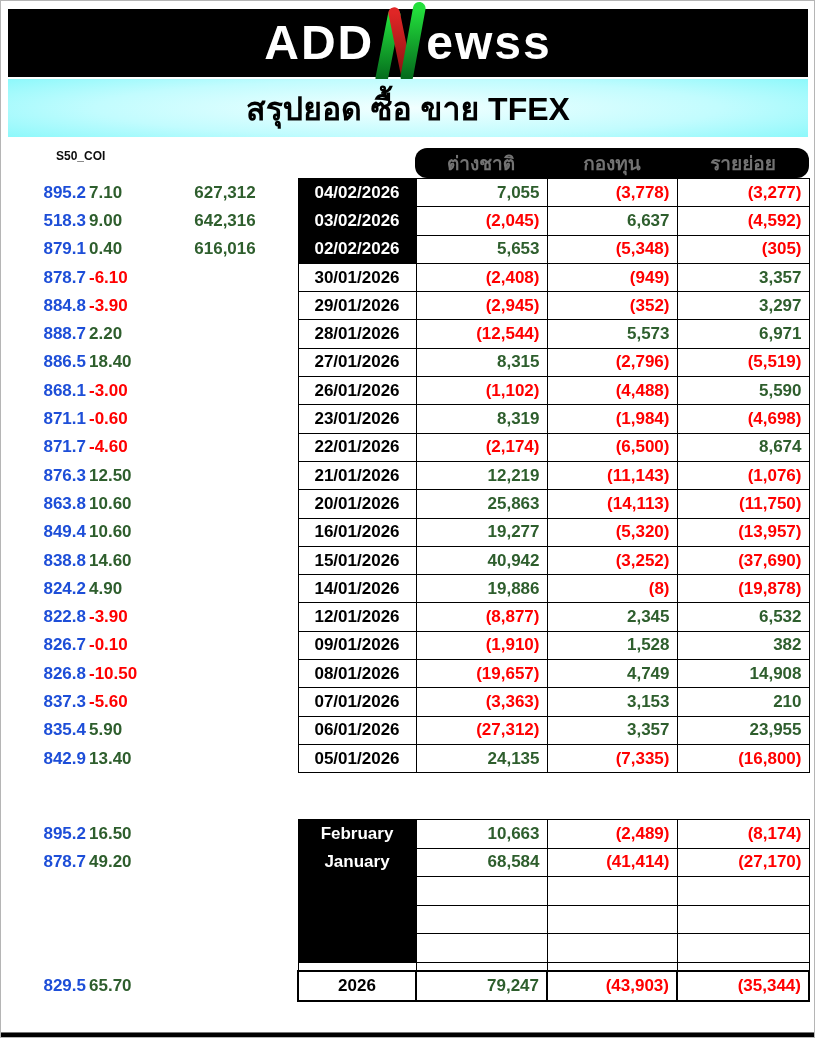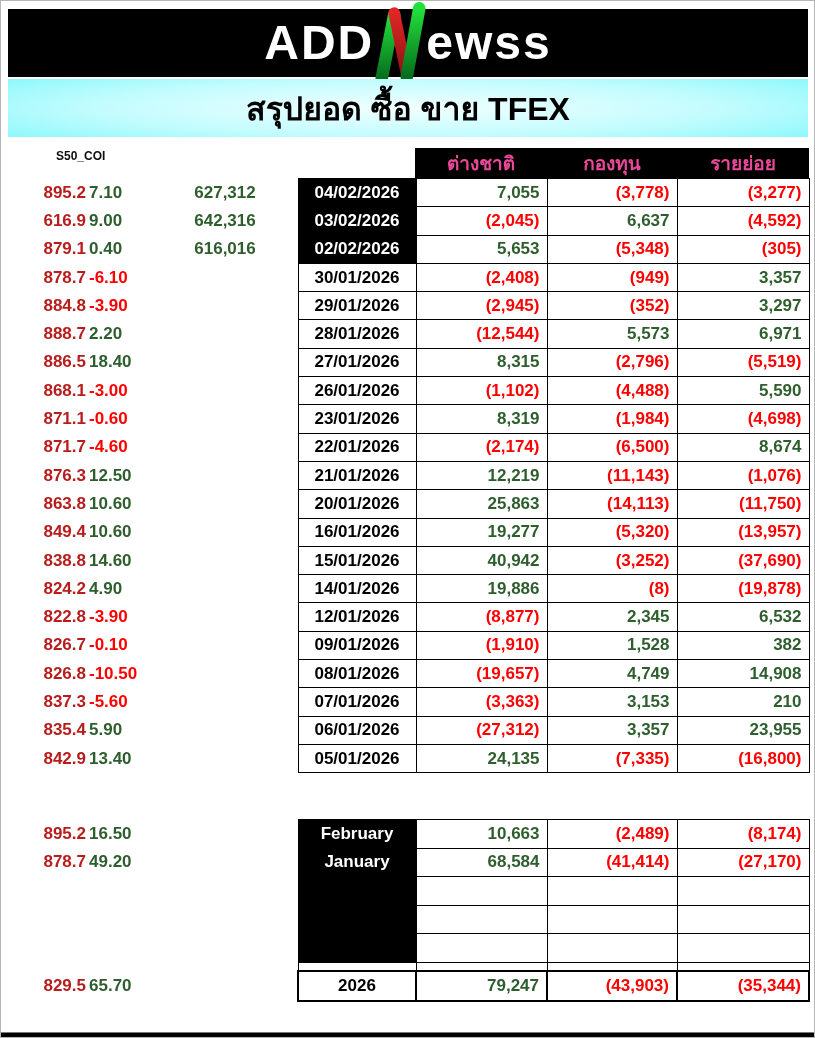--- a/index.html
+++ b/index.html
@@ -24,31 +24,31 @@
     background:radial-gradient(ellipse 130% 160% at 50% 50%,
       #f2ffff 0%, #c2fcfe 30%, #5bf5f8 68%, #00ecf2 100%);
     font-size:32px; font-weight:bold; color:#000;
   }
   
   .s50{position:absolute; left:55px; top:148px; font-size:12px; font-weight:bold; color:#0d0d0d;}
   
   .col-headers{
     position:absolute; left:414px; top:147px; width:394px; height:30px;
     background:#000; display:flex; align-items:center;
-    color:#ec4899; font-size:19px; font-weight:bold;
+    color:#737373; font-size:19px; font-weight:bold;border-radius:12px;
   }
   .col-h{text-align:center;}
   .col-h.f{width:132px;} .col-h.k{width:130px;} .col-h.r{width:132px;}
   
   table{border-collapse:collapse; table-layout:fixed; width:801px; position:absolute; left:7px;}
   table.daily{top:177px;} table.monthly{top:818px;}
   td{font-size:17px; font-weight:bold; color:#000; padding:0; white-space:nowrap;
      overflow:hidden; vertical-align:middle;}
   .r-d td{height:27.3px;} .r-m td{height:27.5px;} .r-s td{height:7px;} .r-y td{height:28px;}
-  .c-price{text-align:right; padding-right:3px; color:#b91c1c;}
+  .c-price{text-align:right; padding-right:3px; color:#1d4ed8;}
   .c-change{text-align:left; padding-right:2px;margin-top:21px;}
   .c-vol{text-align:center; padding-right:10px; color:var(--pos);}
   .c-date{text-align:center; border:1.6px solid #000; background:#fff;}
   .c-date.dark{background:#000; color:#fff;}
   .c-month{text-align:center; border:1.6px solid #000; background:#000; color:#fff;}
   .c-val{text-align:right; padding-right:7px; border:1.6px solid #000; background:#fff;}
   .r-s .b{border:1.6px solid #000; background:#fff;}
   .r-y td.b{border:2.2px solid #000; background:#fff;}
   .c-year{text-align:center; color:#000;}
   .pos{color:var(--pos);} .neg{color:var(--neg);}
@@ -111,21 +111,21 @@
           <td class="c-price">895.2</td>
           <td class="c-change pos">7.10</td>
           <td class="c-vol">627,312</td>
           <td class="c-gap"></td>
           <td class="c-date dark">04/02/2026</td>
           <td class="c-val pos">7,055</td>
           <td class="c-val neg">(3,778)</td>
           <td class="c-val neg">(3,277)</td>
         </tr>
         <tr class="r-d">
-          <td class="c-price">616.9</td>
+          <td class="c-price">518.3</td>
           <td class="c-change pos">9.00</td>
           <td class="c-vol">642,316</td>
           <td class="c-gap"></td>
           <td class="c-date dark">03/02/2026</td>
           <td class="c-val neg">(2,045)</td>
           <td class="c-val pos">6,637</td>
           <td class="c-val neg">(4,592)</td>
         </tr>
         <tr class="r-d">
           <td class="c-price">879.1</td>

